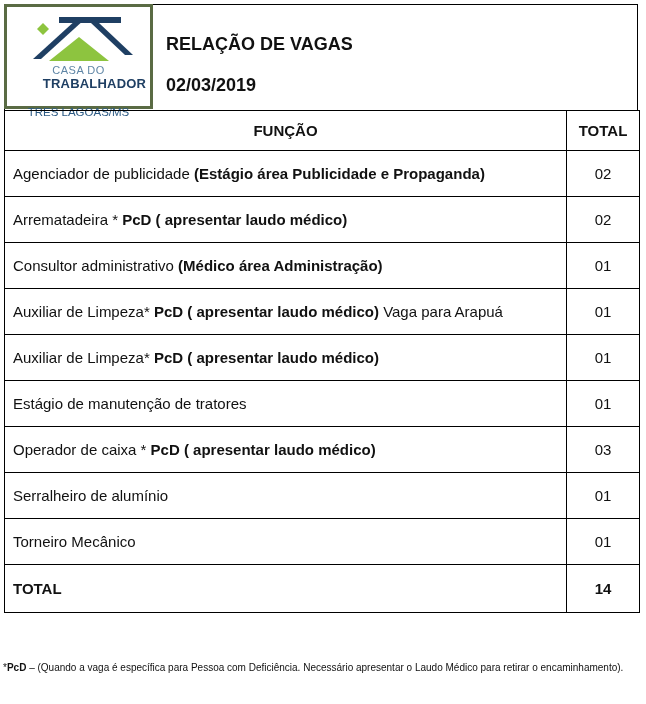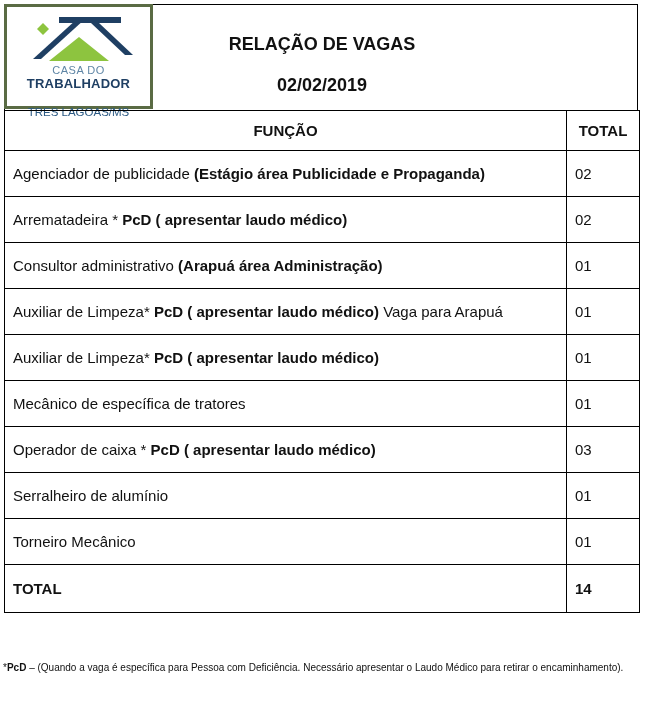--- a/index.html
+++ b/index.html
@@ -6,37 +6,37 @@
   body { width: 646px; height: 704px; position: relative; overflow: hidden;
          font-family: "Liberation Sans", sans-serif; color: #111; }
 
   .header { position: absolute; left: 4px; top: 4px; width: 634px; height: 106px;
             border: 1px solid #000; border-bottom: none; box-sizing: border-box; }
   .logo-box { position: absolute; left: 4px; top: 4px; width: 149px; height: 105px;
               border: 3px solid #5a6b44; box-sizing: border-box; background: #fff; }
   .logo-svg { position: absolute; left: 4px; top: 2px; }
   .logo-text { position: absolute; left: 0; width: 143px; text-align: center; }
   .logo-casa { top: 57px; font-size: 11px; color: #5f86a6; letter-spacing: 0.5px; }
-  .logo-trab { top: 69px; font-size: 13px; font-weight: bold; color: #1f3f63; letter-spacing: 0.2px; }
+  .logo-trab { top: 69px; font-size: 13px; font-weight: bold; color: #1f3f63; letter-spacing: 0.2px; padding-left: 16px; }
   .logo-tres { top: 84px; font-size: 11.5px; color: #2b5983; margin-top: 15px; }
 
-  .title { position: absolute; left: 140px; width: 364px; text-align: center;
+  .title { position: absolute; left: 166px; width: 364px; 
            font-weight: bold; font-size: 18px; }
   .title-main { top: 34px; }
   .title-date { top: 75px; }
 
   table.vagas { position: absolute; left: 4px; top: 110px; width: 635px;
                 border-collapse: collapse; table-layout: fixed; }
   table.vagas td, table.vagas th { border: 1px solid #000; font-size: 15px;
                                     padding: 3px 8px; box-sizing: border-box; }
   table.vagas th { height: 40px; font-weight: bold; text-align: center; }
   table.vagas td { height: 46px; }
   .col-func { width: 562px; }
   .col-total { width: 73px; }
-  td.num { text-align: left; }
+  td.num { text-align: center; }
   .b { font-weight: bold; }
   tr.total-row td { font-weight: bold; height: 48px; }
 
   .footnote { position: absolute; left: 3px; top: 658px; width: 638px;
               font-size: 10px; line-height: 20px; text-align: justify; }
 </style>
 </head>
 <body>
 
 <div class="header"></div>
@@ -53,21 +53,21 @@
     <polygon points="48,8 110,8 110,14 48,14" fill="#1f3f63"></polygon>
 
     <polygon points="80,14 88,14 122,46 114,46" fill="#1f3f63"></polygon>
   </svg>
   <div class="logo-text logo-casa">CASA DO</div>
   <div class="logo-text logo-trab">TRABALHADOR</div>
   <div class="logo-text logo-tres">TRES LAGOAS/MS</div>
 </div>
 
 <div class="title title-main">RELAÇÃO DE VAGAS</div>
-<div class="title title-date">02/02/2019</div>
+<div class="title title-date">02/03/2019</div>
 
 <table class="vagas">
   <colgroup>
       <col class="col-func">
       <col class="col-total">
     </colgroup>
   <thead>
     <tr>
       <th>FUNÇÃO</th>
       <th>TOTAL</th>
@@ -76,33 +76,33 @@
   <tbody id="rows">
       <tr>
         <td><span>Agenciador de publicidade </span><span class="b">(Estágio área Publicidade e Propaganda)</span><span></span></td>
         <td class="num">02</td>
       </tr>
       <tr>
         <td><span>Arrematadeira * </span><span class="b">PcD ( apresentar laudo médico)</span><span></span></td>
         <td class="num">02</td>
       </tr>
       <tr>
-        <td><span>Consultor administrativo </span><span class="b">(Arapuá área Administração)</span><span></span></td>
+        <td><span>Consultor administrativo </span><span class="b">(Médico área Administração)</span><span></span></td>
         <td class="num">01</td>
       </tr>
       <tr>
         <td><span>Auxiliar de Limpeza* </span><span class="b">PcD ( apresentar laudo médico)</span><span> Vaga para Arapuá</span></td>
         <td class="num">01</td>
       </tr>
       <tr>
         <td><span>Auxiliar de Limpeza* </span><span class="b">PcD ( apresentar laudo médico)</span><span></span></td>
         <td class="num">01</td>
       </tr>
       <tr>
-        <td><span>Mecânico de específica de tratores</span><span class="b"></span><span></span></td>
+        <td><span>Estágio de manutenção de tratores</span><span class="b"></span><span></span></td>
         <td class="num">01</td>
       </tr>
       <tr>
         <td><span>Operador de caixa * </span><span class="b">PcD ( apresentar laudo médico)</span><span></span></td>
         <td class="num">03</td>
       </tr>
       <tr>
         <td><span>Serralheiro de alumínio</span><span class="b"></span><span></span></td>
         <td class="num">01</td>
       </tr>

